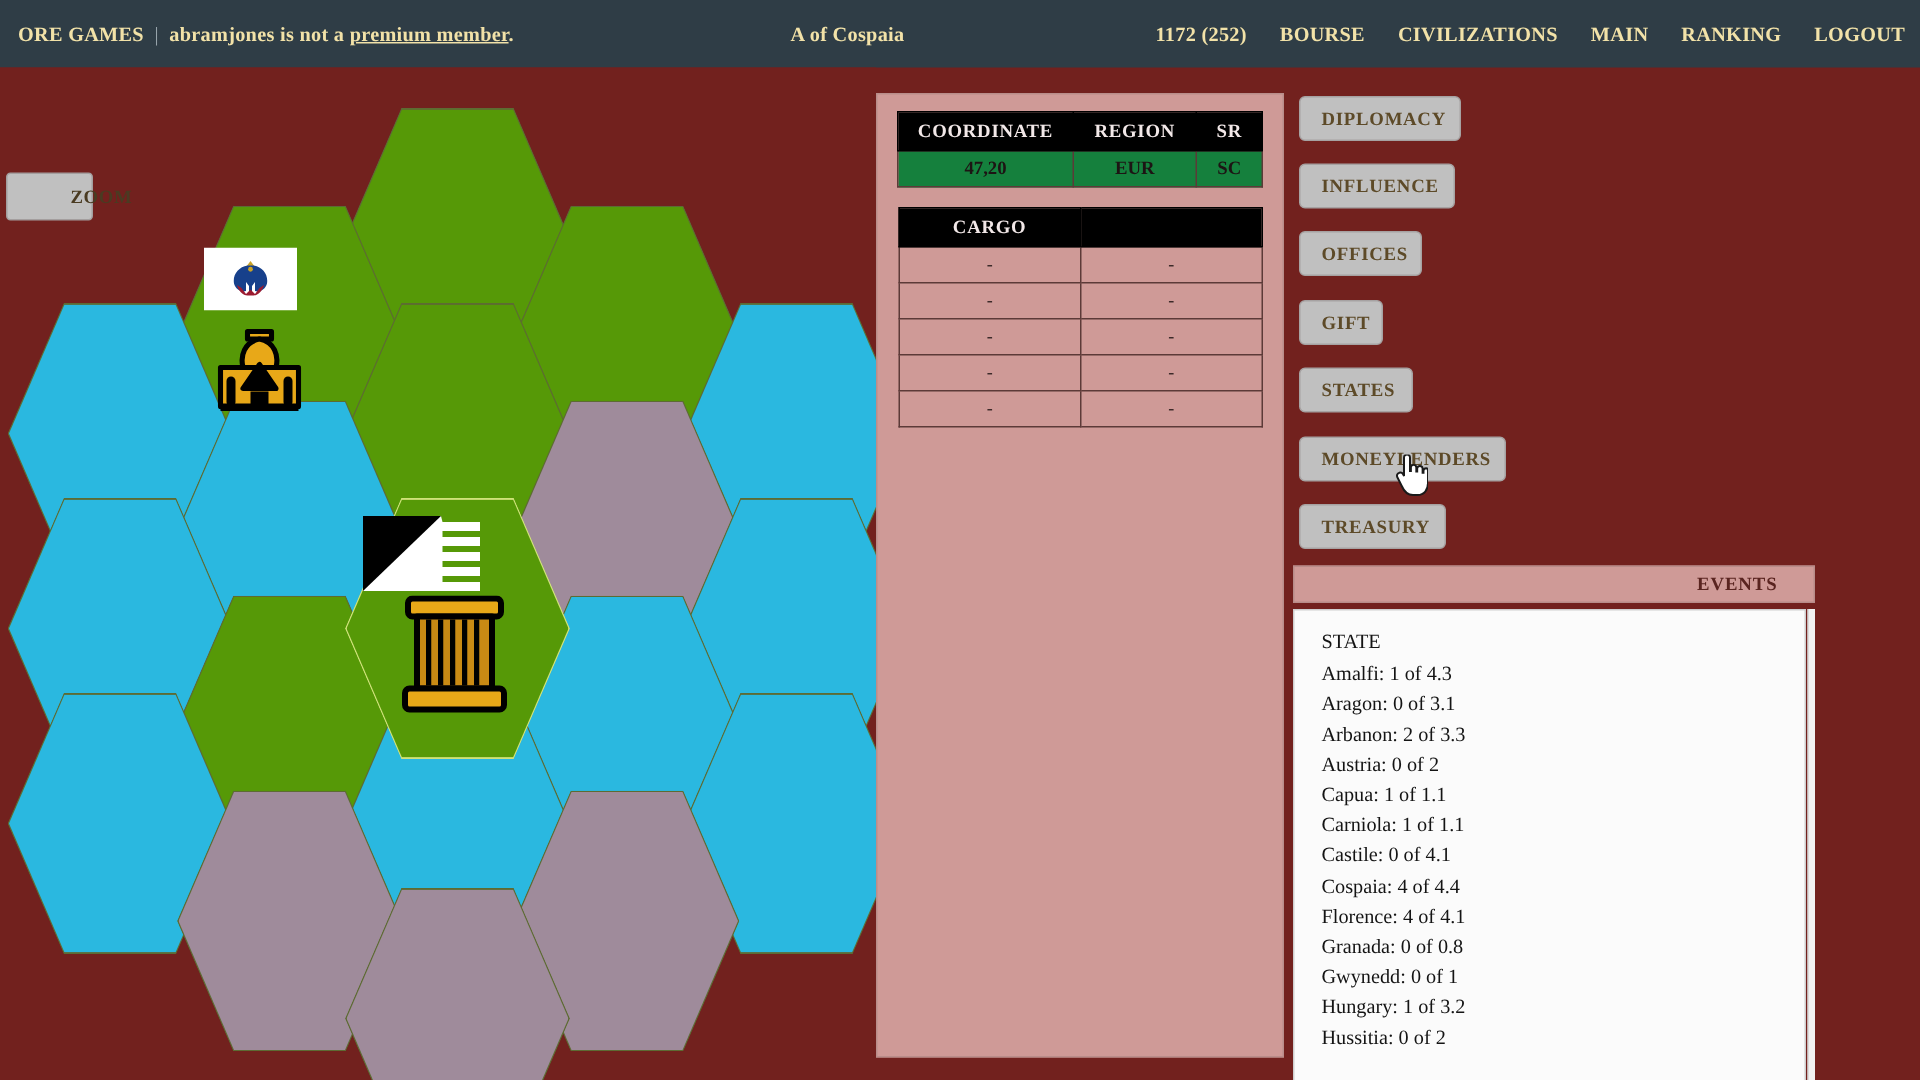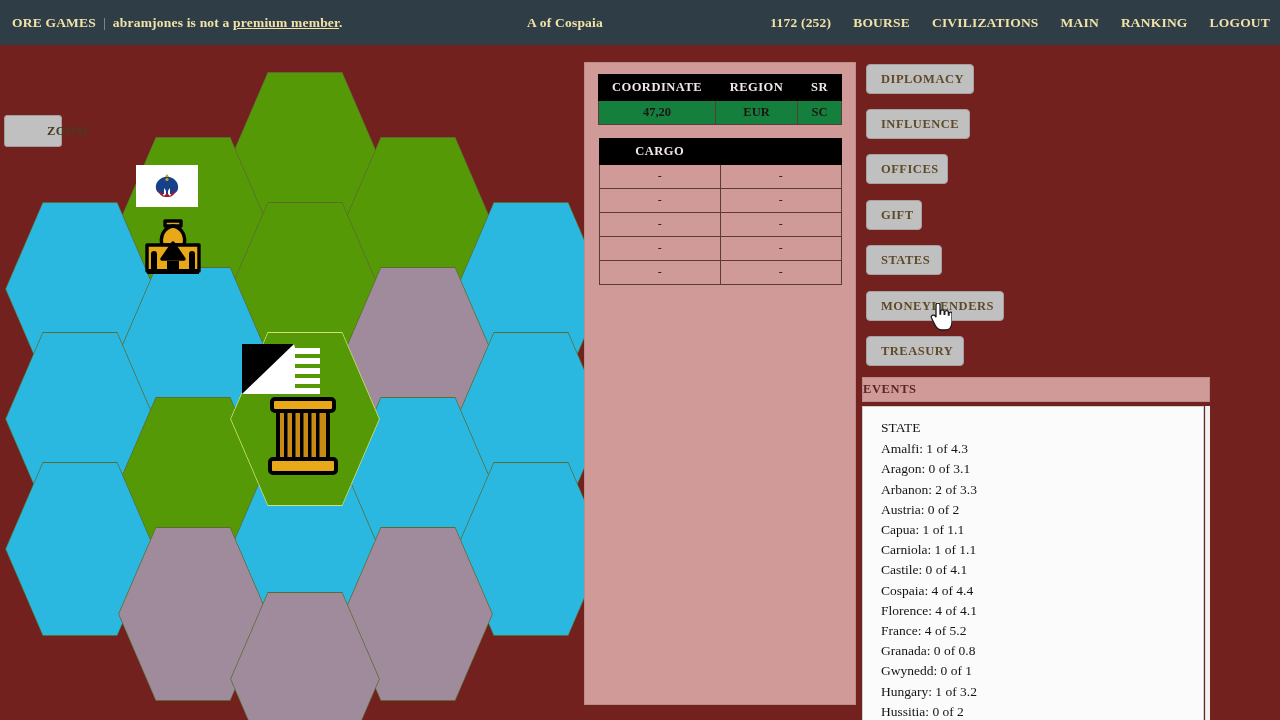--- a/index.html
+++ b/index.html
@@ -183,20 +183,21 @@
   }
   #events-head {
     height: 25px;
     background: #cf9a97;
     border: 1px solid #b88c89;
     color: #5a2420;
     font-weight: bold;
     font-size: 12.5px;
     letter-spacing: 0.6px;
     line-height: 23px;
+    text-align: right;
     padding-right: 24px;
   }
   #events-body {
     margin-top: 4px;
     width: 342px;
     height: 320px;
     background: #fbfbfb;
     border: 1px solid #cfcfcf;
     padding: 11px 0 0 18px;
     overflow: hidden;
@@ -432,21 +433,20 @@
       <div id="ev-rows">
           <div class="ev-row">Amalfi: 1 of 4.3</div>
           <div class="ev-row">Aragon: 0 of 3.1</div>
           <div class="ev-row">Arbanon: 2 of 3.3</div>
           <div class="ev-row">Austria: 0 of 2</div>
           <div class="ev-row">Capua: 1 of 1.1</div>
           <div class="ev-row">Carniola: 1 of 1.1</div>
           <div class="ev-row">Castile: 0 of 4.1</div>
           <div class="ev-row">Cospaia: 4 of 4.4</div>
           <div class="ev-row">Florence: 4 of 4.1</div>
-          <div class="ev-row">France: 4 of 5.2</div>
           <div class="ev-row">Granada: 0 of 0.8</div>
           <div class="ev-row">Gwynedd: 0 of 1</div>
           <div class="ev-row">Hungary: 1 of 3.2</div>
           <div class="ev-row">Hussitia: 0 of 2</div>
         </div>
     </div>
     <div id="events-scroll"></div>
   </div>
 </div>
 

